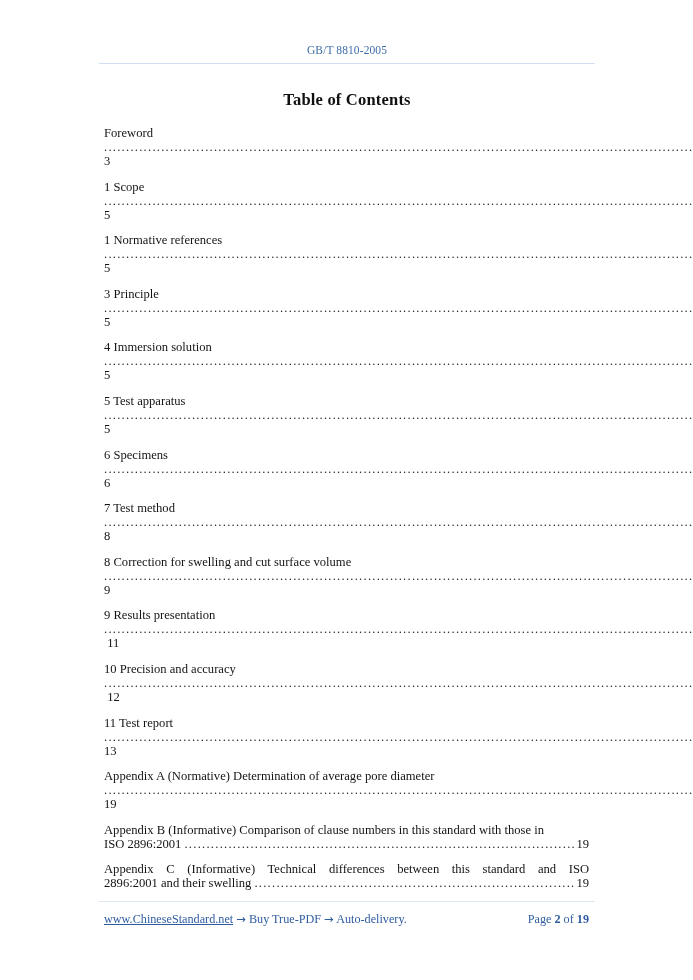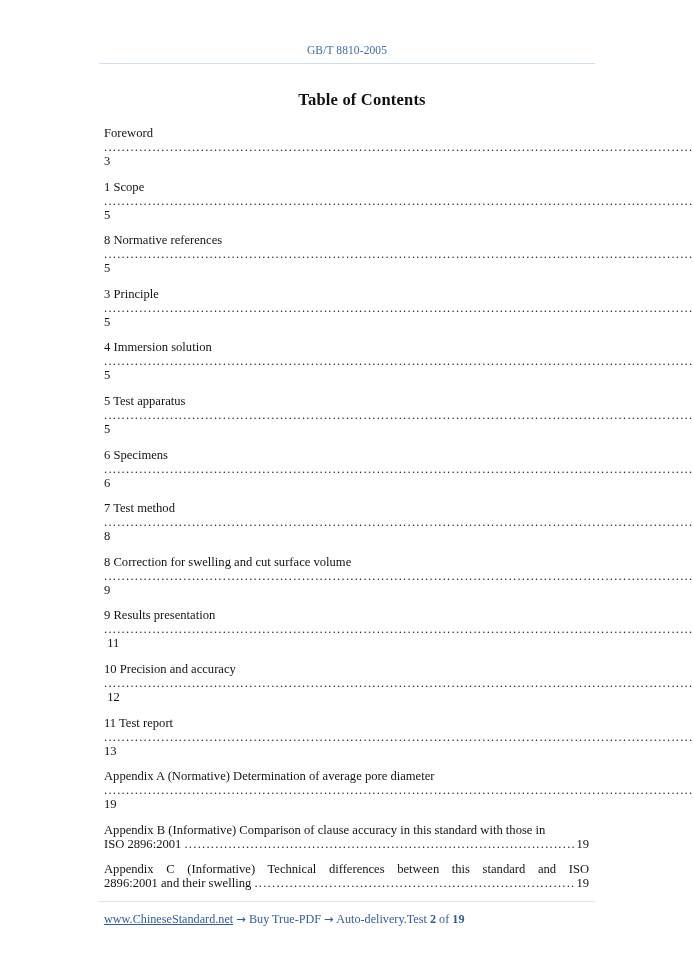--- a/index.html
+++ b/index.html
@@ -43,21 +43,21 @@
     left: 99px;
     top: 63px;
     width: 496px;
     height: 1px;
     background: #cfdff0;
   }
 
   
   .doc-title {
     position: absolute;
-    left: 114px;
+    left: 99px;
     top: 90px;
     width: 496px;
     text-align: center;
     font-family: "Liberation Serif", "DejaVu Serif", serif;
     font-weight: bold;
     font-size: 16.5px;
     color: #111111;
     letter-spacing: 0.2px;
   }
 
@@ -130,20 +130,21 @@
     width: 496px;
     height: 1px;
     background: #dbe6f2;
   }
   .footer {
     position: absolute;
     left: 104px;
     top: 912px;
     width: 485px;
     display: flex;
+    justify-content: space-between;
     align-items: baseline;
     font-size: 12.2px;
     color: #2F5CA0;
   }
   .footer-left {
     white-space: pre;
   }
   .footer-url {
     text-decoration: underline;
     color: #2F5CA0;
@@ -182,21 +183,21 @@
       </div>
       <div class="toc-entry">
         <div class="toc-line">
           <span class="toc-label">1 Scope </span>
           <span class="toc-dots">................................................................................................................................................................................................................................................................................................................................................................................................................</span>
           <span class="toc-page">5</span>
         </div>
       </div>
       <div class="toc-entry">
         <div class="toc-line">
-          <span class="toc-label">8 Normative references </span>
+          <span class="toc-label">1 Normative references </span>
           <span class="toc-dots">................................................................................................................................................................................................................................................................................................................................................................................................................</span>
           <span class="toc-page">5</span>
         </div>
       </div>
       <div class="toc-entry">
         <div class="toc-line">
           <span class="toc-label">3 Principle </span>
           <span class="toc-dots">................................................................................................................................................................................................................................................................................................................................................................................................................</span>
           <span class="toc-page">5</span>
         </div>
@@ -258,36 +259,36 @@
         </div>
       </div>
       <div class="toc-entry">
         <div class="toc-line">
           <span class="toc-label">Appendix A (Normative) Determination of average pore diameter </span>
           <span class="toc-dots">................................................................................................................................................................................................................................................................................................................................................................................................................</span>
           <span class="toc-page">19</span>
         </div>
       </div>
       <div class="toc-entry wrap">
-        <div class="first-line plain">Appendix B (Informative) Comparison of clause accuracy in this standard with those in</div>
+        <div class="first-line plain">Appendix B (Informative) Comparison of clause numbers in this standard with those in</div>
         <div class="second-line">
           <span class="toc-label">ISO 2896:2001 </span>
           <span class="toc-dots">................................................................................................................................................................................................................................................................................................................................................................................................................</span>
           <span class="toc-page">19</span>
         </div>
       </div>
       <div class="toc-entry wrap">
         <div class="first-line justify">Appendix C (Informative) Technical differences between this standard and ISO</div>
         <div class="second-line">
           <span class="toc-label">2896:2001 and their swelling </span>
           <span class="toc-dots">................................................................................................................................................................................................................................................................................................................................................................................................................</span>
           <span class="toc-page">19</span>
         </div>
       </div>
     </div>
 
   <div class="footer-rule"></div>
   <div class="footer">
     <div class="footer-left"><a class="footer-url" href="#">www.ChineseStandard.net</a><span> </span><span class="footer-arrow">→</span><span> </span><span>Buy True-PDF</span><span> </span><span class="footer-arrow">→</span><span> </span><span>Auto-delivery.</span></div>
-    <div class="footer-right"><span>Test</span> <b>2</b> <span>of</span> <b>19</b></div>
+    <div class="footer-right"><span>Page</span> <b>2</b> <span>of</span> <b>19</b></div>
   </div>
 
 </div>
 
 </body></html>

